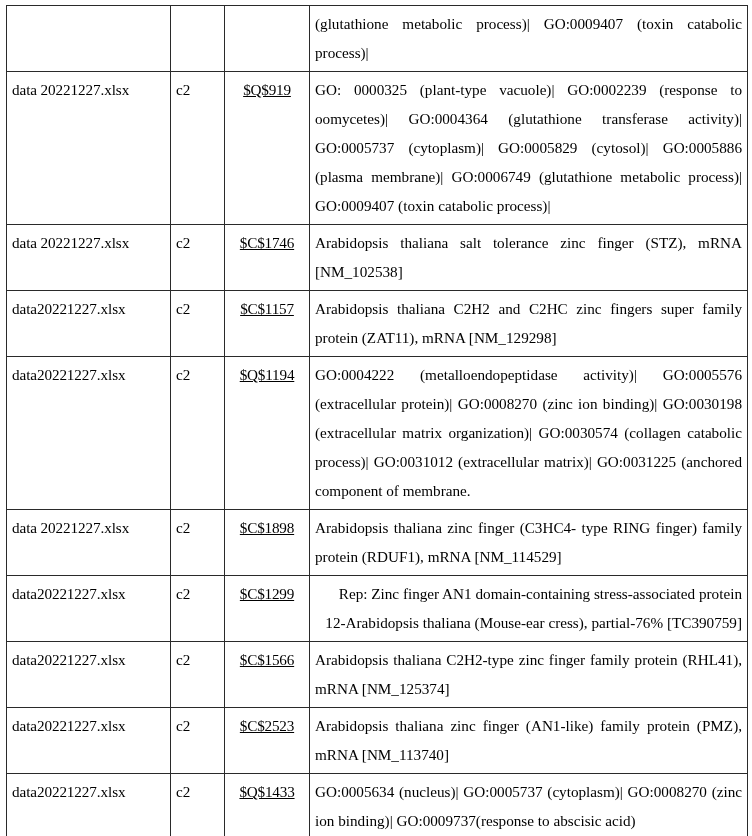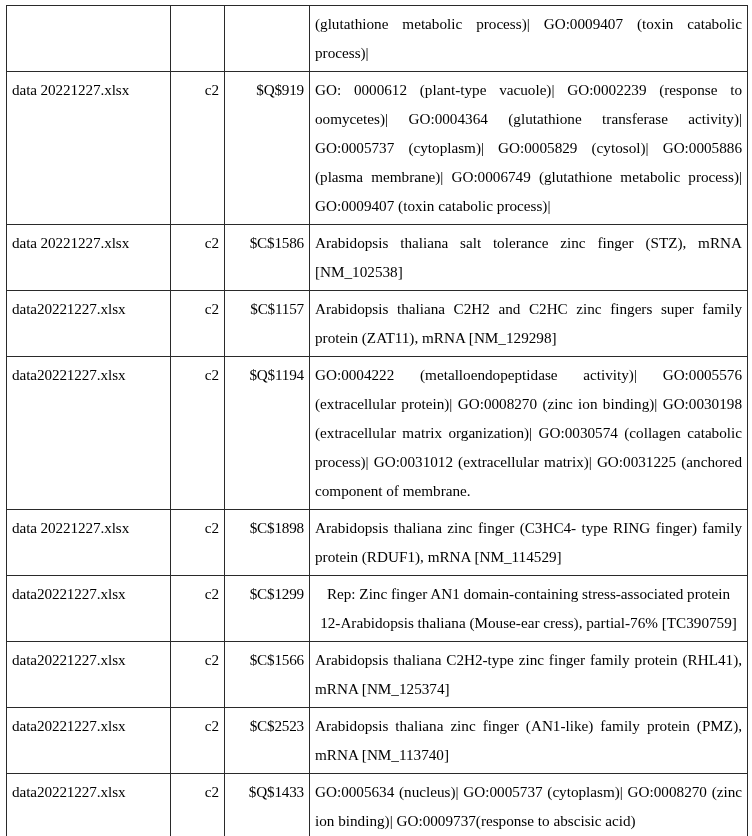--- a/index.html
+++ b/index.html
@@ -38,37 +38,38 @@
   col.c-file  { width: 164px; }
   col.c-sheet { width: 54px;  }
   col.c-cell  { width: 85px;  }
   col.c-desc  { width: 438px; }
 
   td.col-file {
     white-space: nowrap;
     letter-spacing: -0.1px;
   }
   td.col-sheet {
-    text-align: right;
+    text-align: left;
     padding-left: 7px;
   }
   td.col-cell {
-    text-align: right;
+    text-align: center;
     padding-left: 6px;
     letter-spacing: -0.2px;
+    text-decoration: underline;
   }
   td.col-desc {
     text-align: justify;
     text-justify: inter-word;
     padding-left: 9px;
     padding-right: 7px;
     hyphens: none;
   }
   td.col-desc.nojustify {
-    text-align: center;
+    text-align: right;
   }
 </style>
 </head>
 <body>
 
 <div class="page">
   <table class="data-table">
     <colgroup>
       <col class="c-file">
       <col class="c-sheet">
@@ -79,26 +80,26 @@
         <tr>
           <td class="col-file"></td>
           <td class="col-sheet"></td>
           <td class="col-cell"></td>
           <td class="col-desc">(glutathione metabolic process)| GO:0009407 (toxin catabolic process)|</td>
         </tr>
         <tr>
           <td class="col-file">data 20221227.xlsx</td>
           <td class="col-sheet">c2</td>
           <td class="col-cell">$Q$919</td>
-          <td class="col-desc">GO: 0000612 (plant-type vacuole)| GO:0002239 (response to oomycetes)| GO:0004364 (glutathione transferase activity)| GO:0005737 (cytoplasm)| GO:0005829 (cytosol)| GO:0005886 (plasma membrane)| GO:0006749 (glutathione metabolic process)| GO:0009407 (toxin catabolic process)|</td>
+          <td class="col-desc">GO: 0000325 (plant-type vacuole)| GO:0002239 (response to oomycetes)| GO:0004364 (glutathione transferase activity)| GO:0005737 (cytoplasm)| GO:0005829 (cytosol)| GO:0005886 (plasma membrane)| GO:0006749 (glutathione metabolic process)| GO:0009407 (toxin catabolic process)|</td>
         </tr>
         <tr>
           <td class="col-file">data 20221227.xlsx</td>
           <td class="col-sheet">c2</td>
-          <td class="col-cell">$C$1586</td>
+          <td class="col-cell">$C$1746</td>
           <td class="col-desc">Arabidopsis thaliana salt tolerance zinc finger (STZ), mRNA [NM_102538]</td>
         </tr>
         <tr>
           <td class="col-file">data20221227.xlsx</td>
           <td class="col-sheet">c2</td>
           <td class="col-cell">$C$1157</td>
           <td class="col-desc">Arabidopsis thaliana C2H2 and C2HC zinc fingers super family protein (ZAT11), mRNA [NM_129298]</td>
         </tr>
         <tr>
           <td class="col-file">data20221227.xlsx</td>

